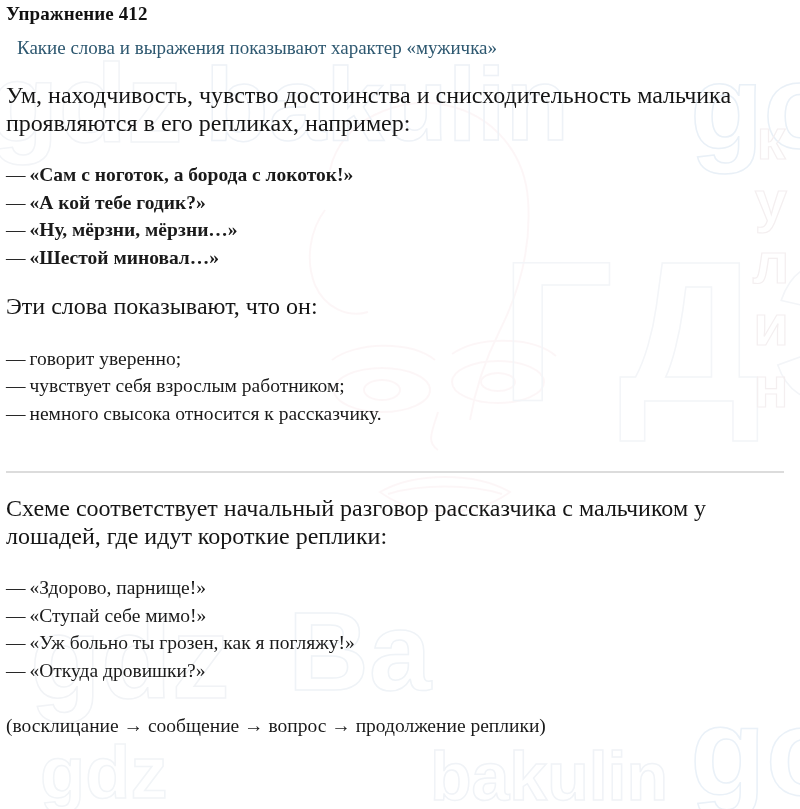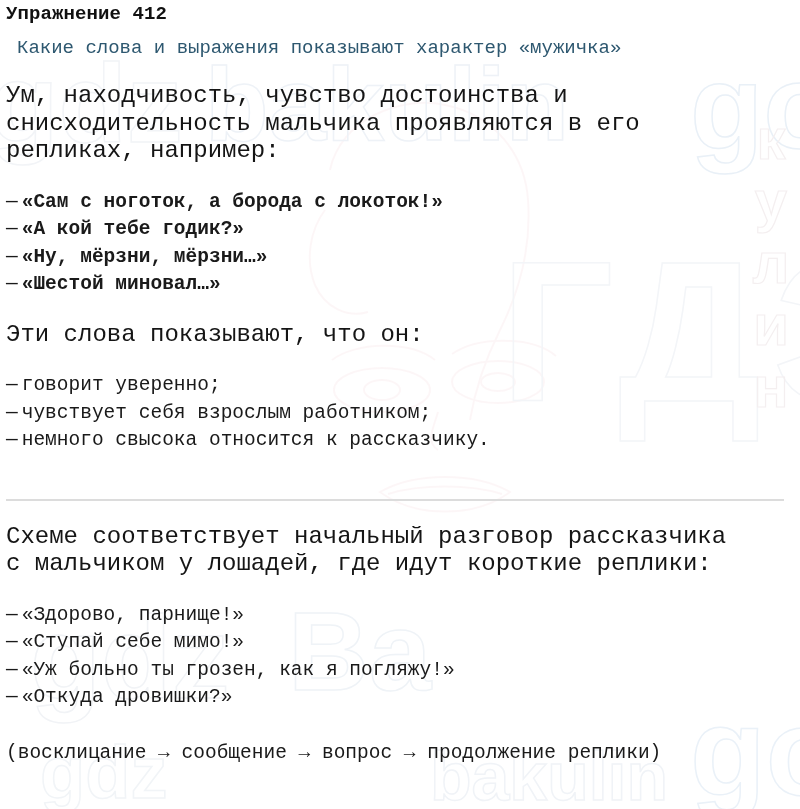--- a/index.html
+++ b/index.html
@@ -64,21 +64,20 @@
     width: 330px;
     height: 470px;
     opacity: 0.5;
   }
 
   
   .page {
     position: relative;
     z-index: 2;
     padding: 0 16px 0 6px;
-    font-family: Liberation Mono, monospace;
   }
 
   .ex-title {
     font-size: 19px;
     font-weight: 700;
     line-height: 22px;
     margin: 3px 0 0 0;
     color: #111111;
     letter-spacing: .1px;
   }

